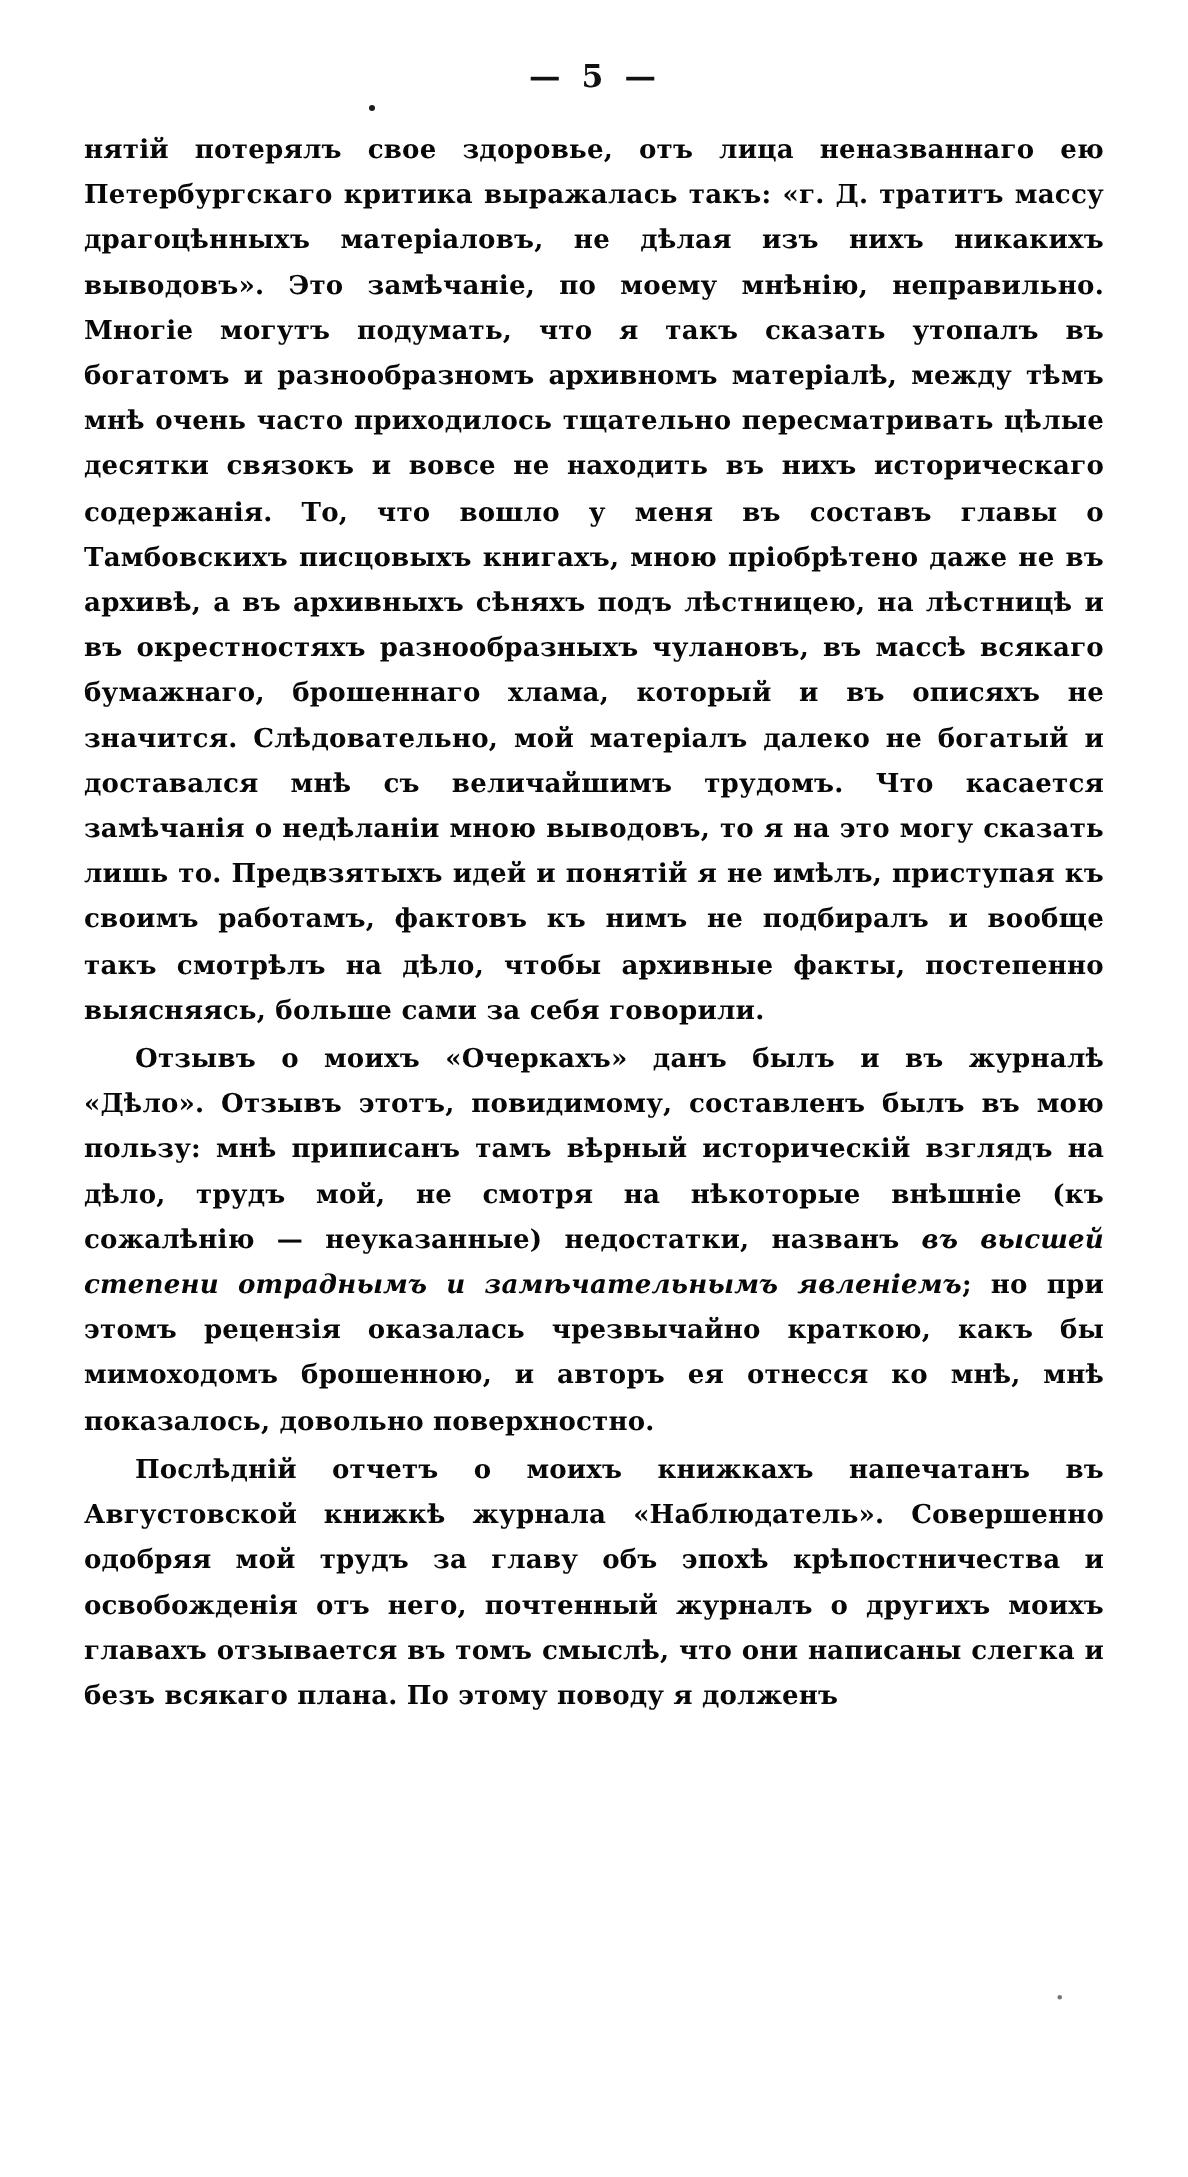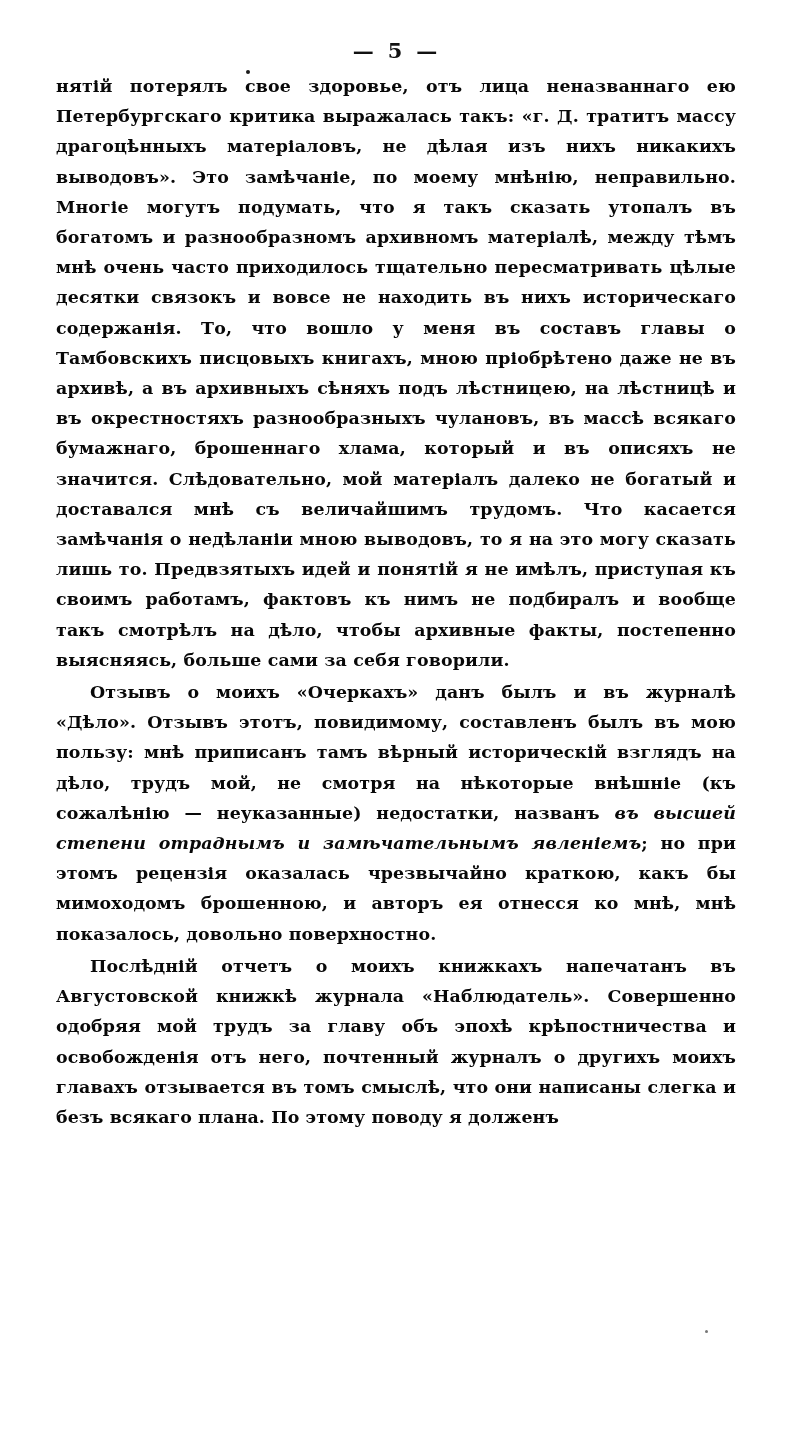--- a/index.html
+++ b/index.html
@@ -38,21 +38,21 @@
   }
   .speck {
     position: absolute;
     background: #1b1b1b;
     border-radius: 50%;
   }
   .speck-a { left: 246px; top: 70px; width: 4px; height: 4px; }
   .speck-b { left: 705px; top: 1330px; width: 3px; height: 3px; opacity: .6; }
 
   .body-text {
-    margin-top: 8px;
+    margin-top: 22px;
     font-family: "DejaVu Serif", serif;
     font-weight: bold;
     font-size: 17.4px;
     line-height: 30.2px;
     text-align: justify;
     text-justify: inter-word;
     color: #080808;
     letter-spacing: 0.1px;
     -webkit-font-smoothing: none;
   }

